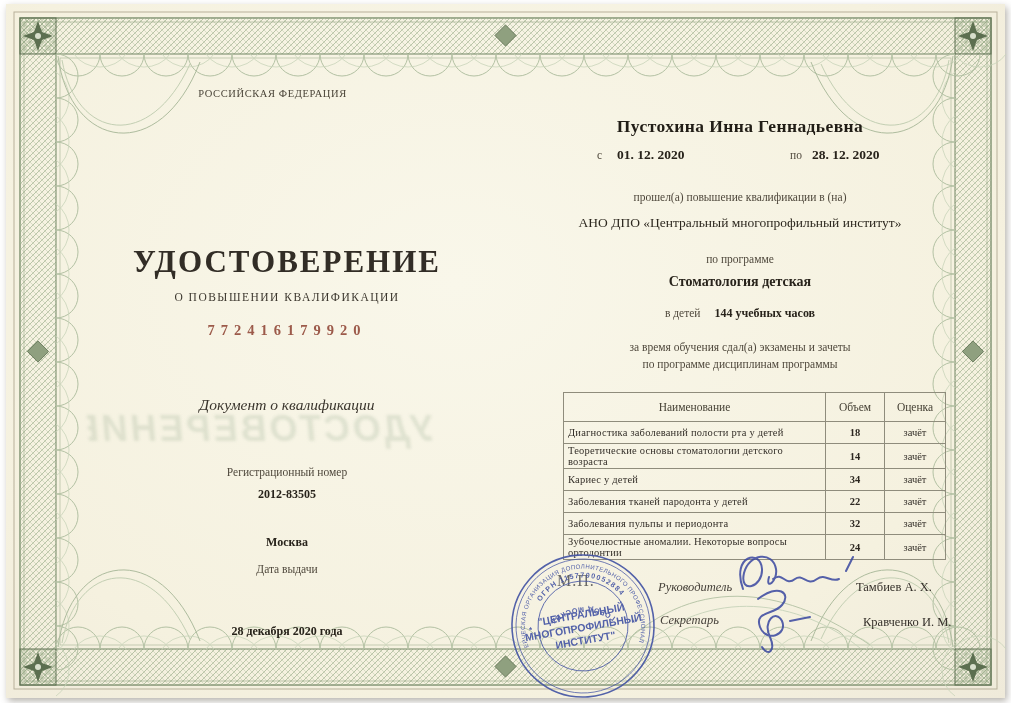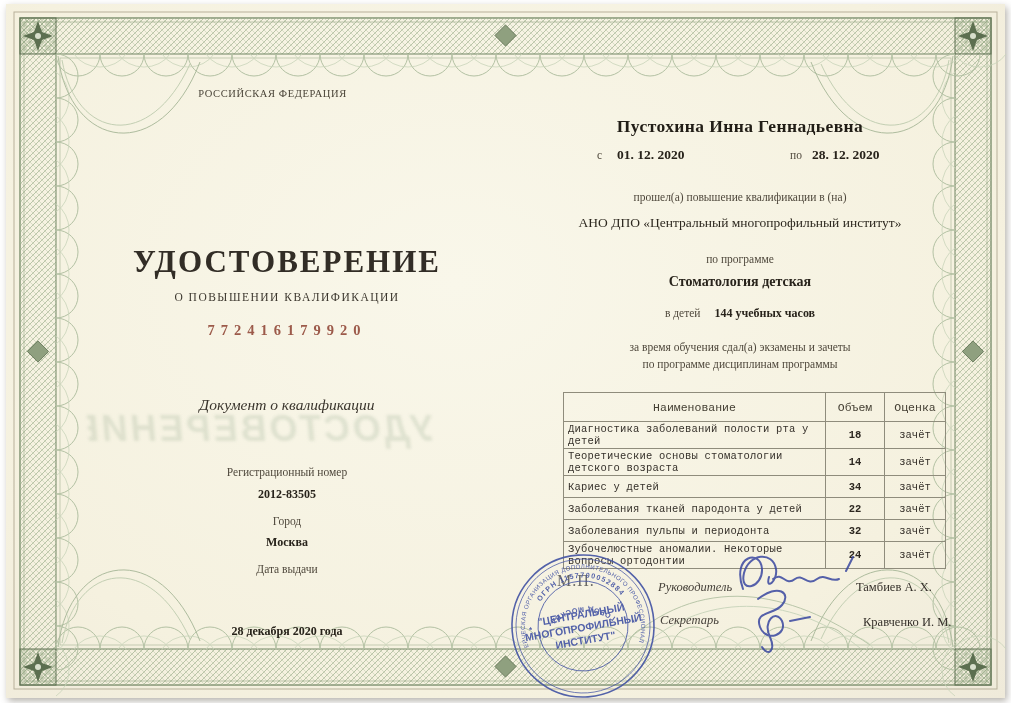--- a/index.html
+++ b/index.html
@@ -130,21 +130,20 @@
 
   <div class="abs content ctr doc-subtype" style="left:87px;top:291px;width:400px;">О ПОВЫШЕНИИ КВАЛИФИКАЦИИ</div>
 
   <div class="abs content ctr serial" style="left:87px;top:322px;width:400px;">772416179920</div>
 
   <div class="abs content ctr qualnote" style="left:87px;top:396px;width:400px;">Документ о квалификации</div>
 
   <div class="abs content ctr cap" style="left:87px;top:466px;width:400px;">Регистрационный номер</div>
   <div class="abs content ctr valbold" style="left:87px;top:487px;width:400px;">2012-83505</div>
 
-  <div class="abs content ctr cap" style="left:87px;top:515px;width:400px;">Город</div>
   <div class="abs content ctr valbold" style="left:87px;top:535px;width:400px;">Москва</div>
 
   <div class="abs content ctr cap" style="left:87px;top:563px;width:400px;">Дата выдачи</div>
   <div class="abs content ctr valbold" style="left:87px;top:600px;width:400px;margin-top:24px;">28 декабря 2020 года</div>
 
 
   <div class="abs content ctr holder" style="left:545px;top:116px;width:390px;">Пустохина Инна Геннадьевна</div>
 
   <div class="abs content cap" style="left:597px;top:149px;">с</div>
   <div class="abs content datebig" style="left:617px;top:147px;">01. 12. 2020</div>
@@ -159,21 +158,21 @@
   <div class="abs content ctr valbold" style="left:545px;top:274px;width:390px;font-size:14px;">Стоматология детская</div>
 
   <div class="abs content ctr" style="left:545px;top:303px;width:390px;">
     <span class="cap">в детей</span>
     <span class="valbold" style="margin-left:10px;">144  учебных часов</span>
   </div>
 
   <div class="abs content ctr cap" style="left:545px;top:341px;width:390px;">за время обучения сдал(а) экзамены и зачеты</div>
   <div class="abs content ctr cap" style="left:545px;top:358px;width:390px;">по программе дисциплинам программы</div>
 
-  <div class="abs content" style="left:563px;top:392px;font-family:Liberation Mono, monospace;">
+  <div class="abs content" style="left:563px;top:392px;">
     <table class="disc">
       <thead>
         <tr>
           <th>Наименование</th>
           <th style="width:50px;">Объем</th>
           <th style="width:52px;">Оценка</th>
         </tr>
       </thead>
       <tbody>
           <tr>

